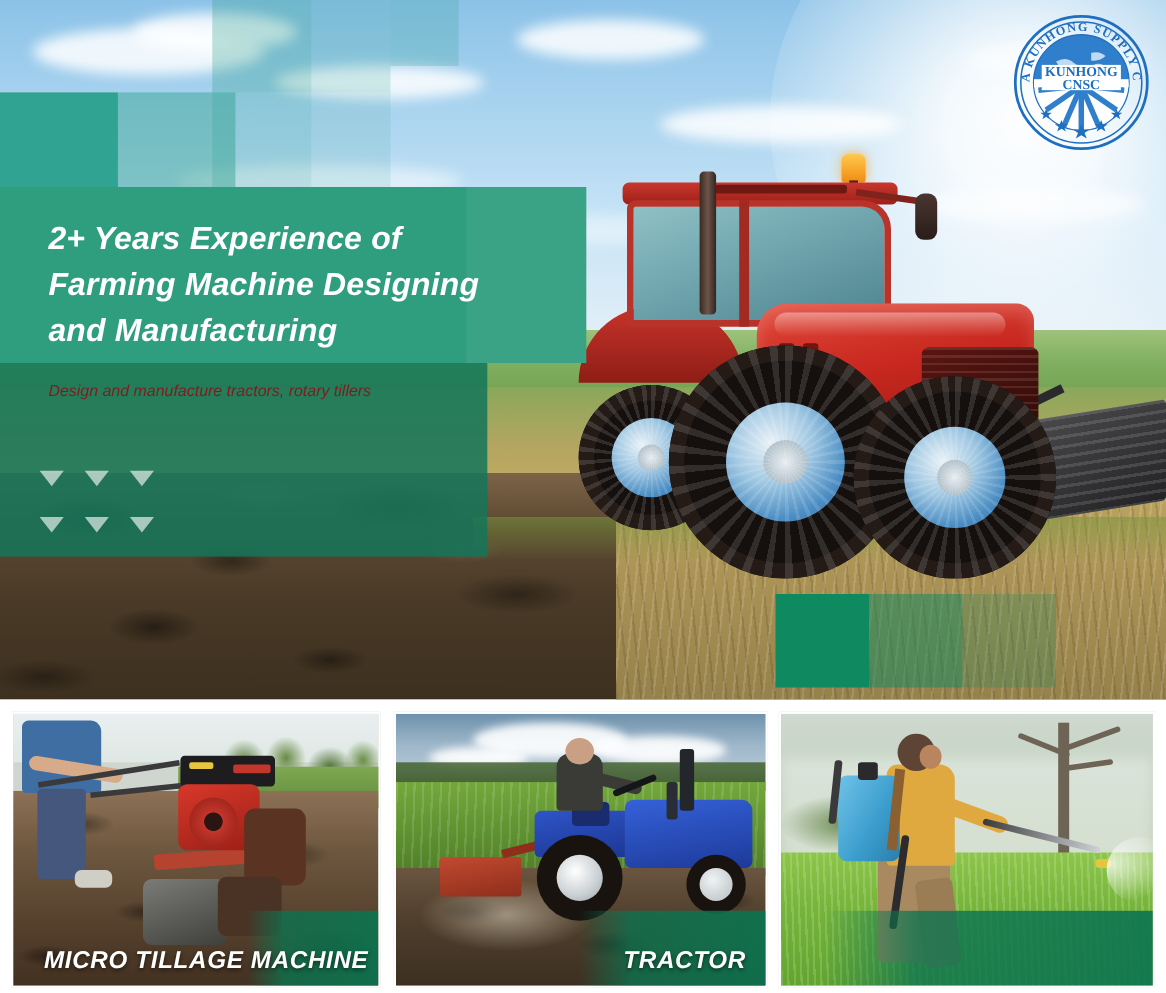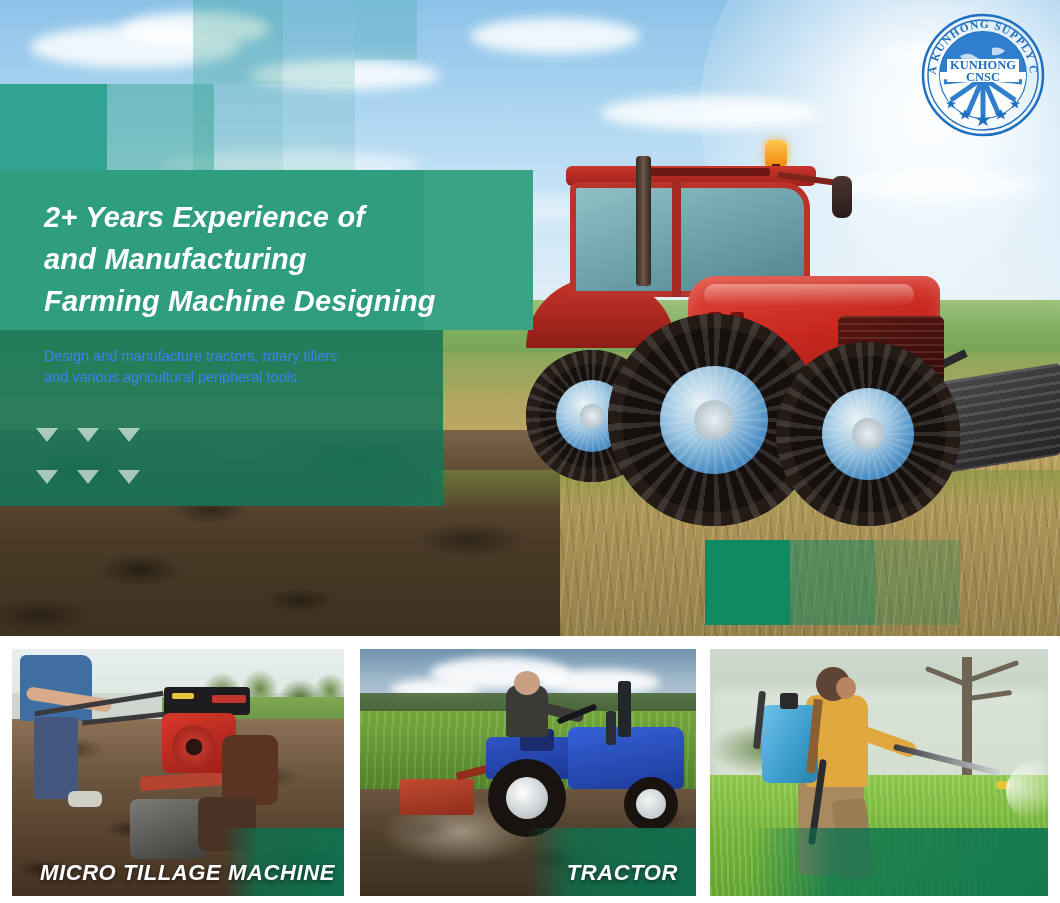--- a/index.html
+++ b/index.html
@@ -153,21 +153,21 @@
     background:rgba(255,255,255,.06);
   }
 
   .headline{
     position:absolute;left:44px;top:196px;width:480px;
     color:#ffffff;font-size:29px;line-height:42px;font-weight:bold;font-style:italic;
     letter-spacing:.2px;
   }
   .subcopy{
     position:absolute;left:44px;top:346px;width:420px;
-    color:#3b82f6;font-size:14.5px;line-height:21px;
+    color:#7f1d1d;font-size:14.5px;line-height:21px;font-style:italic;
   }
 
   
   .tri-grid{position:absolute;left:36px;top:428px;width:120px;height:66px;}
   .tri{position:absolute;width:0;height:0;border-left:11px solid transparent;border-right:11px solid transparent;
     border-top:14px solid rgba(255,255,255,.62);}
 
   
   .blk{position:absolute;top:540px;width:85px;height:85px;}
   .blk.b1{left:705px;background:#0f8a60;}
@@ -383,27 +383,26 @@
         <div class="msq" style="left: 283px; top: 84px; width: 72px; height: 86px; background: rgb(47, 160, 140); opacity: 0.12;"></div>
       </div>
 
     <div class="panel-leftblock"></div>
     <div class="panel-head"></div>
     <div class="panel-headtint"></div>
     <div class="panel-sub"></div>
 
     <div class="headline">
       <div>2+ Years Experience of</div>
+      <div>Farming Machine Designing</div>
       <div>and Manufacturing</div>
-      <div>Farming Machine Designing</div>
     </div>
 
     <div class="subcopy">
       <div>Design and manufacture tractors, rotary tillers</div>
-      <div>and various agricultural peripheral tools.</div>
     </div>
 
     <div class="tri-grid">
         <div class="tri" style="left: 0px; top: 0px; border-top-color: rgba(255, 255, 255, 0.62);"></div>
         <div class="tri" style="left: 41px; top: 0px; border-top-color: rgba(255, 255, 255, 0.62);"></div>
         <div class="tri" style="left: 82px; top: 0px; border-top-color: rgba(255, 255, 255, 0.62);"></div>
         <div class="tri" style="left: 0px; top: 42px; border-top-color: rgba(255, 255, 255, 0.62);"></div>
         <div class="tri" style="left: 41px; top: 42px; border-top-color: rgba(255, 255, 255, 0.62);"></div>
         <div class="tri" style="left: 82px; top: 42px; border-top-color: rgba(255, 255, 255, 0.62);"></div>
       </div>

